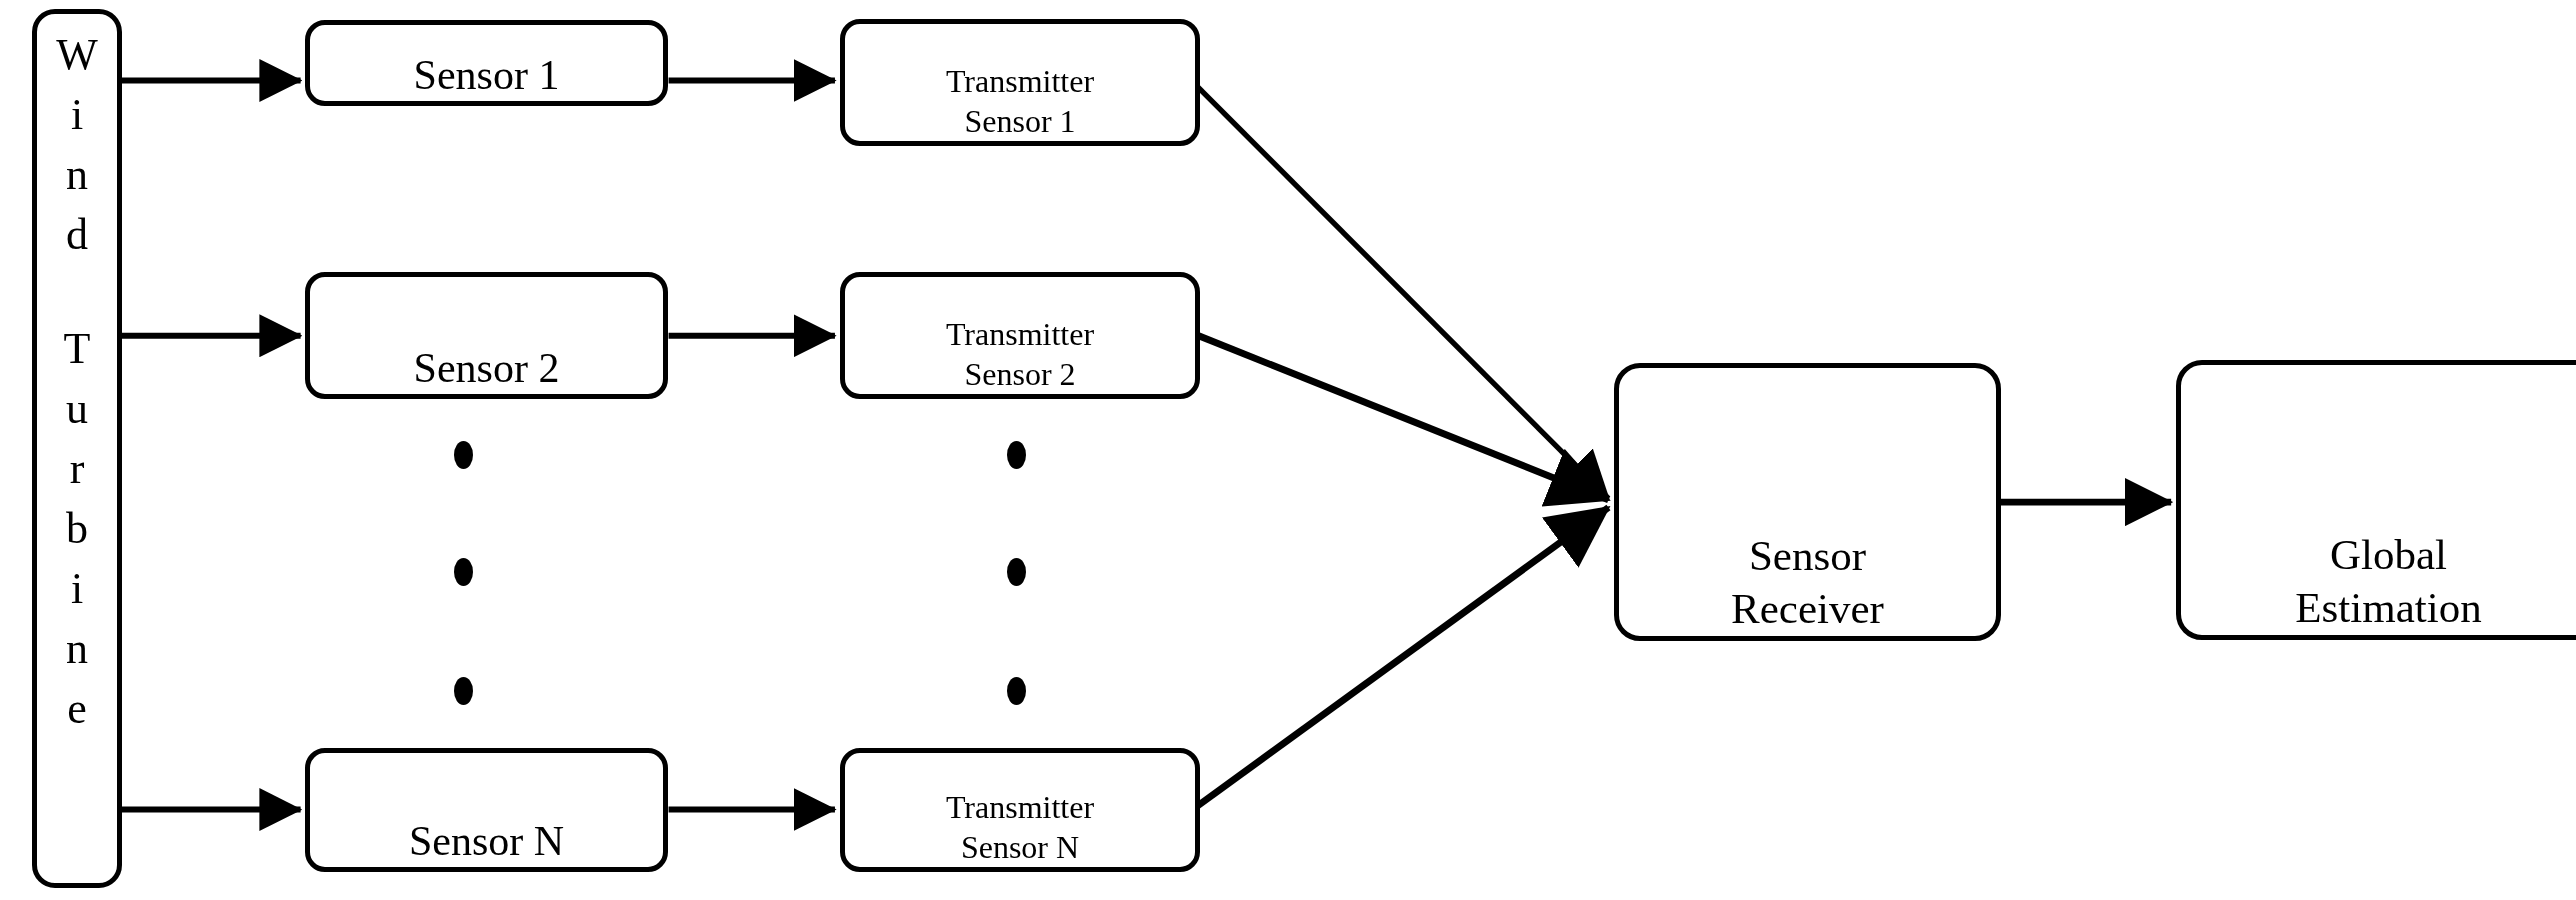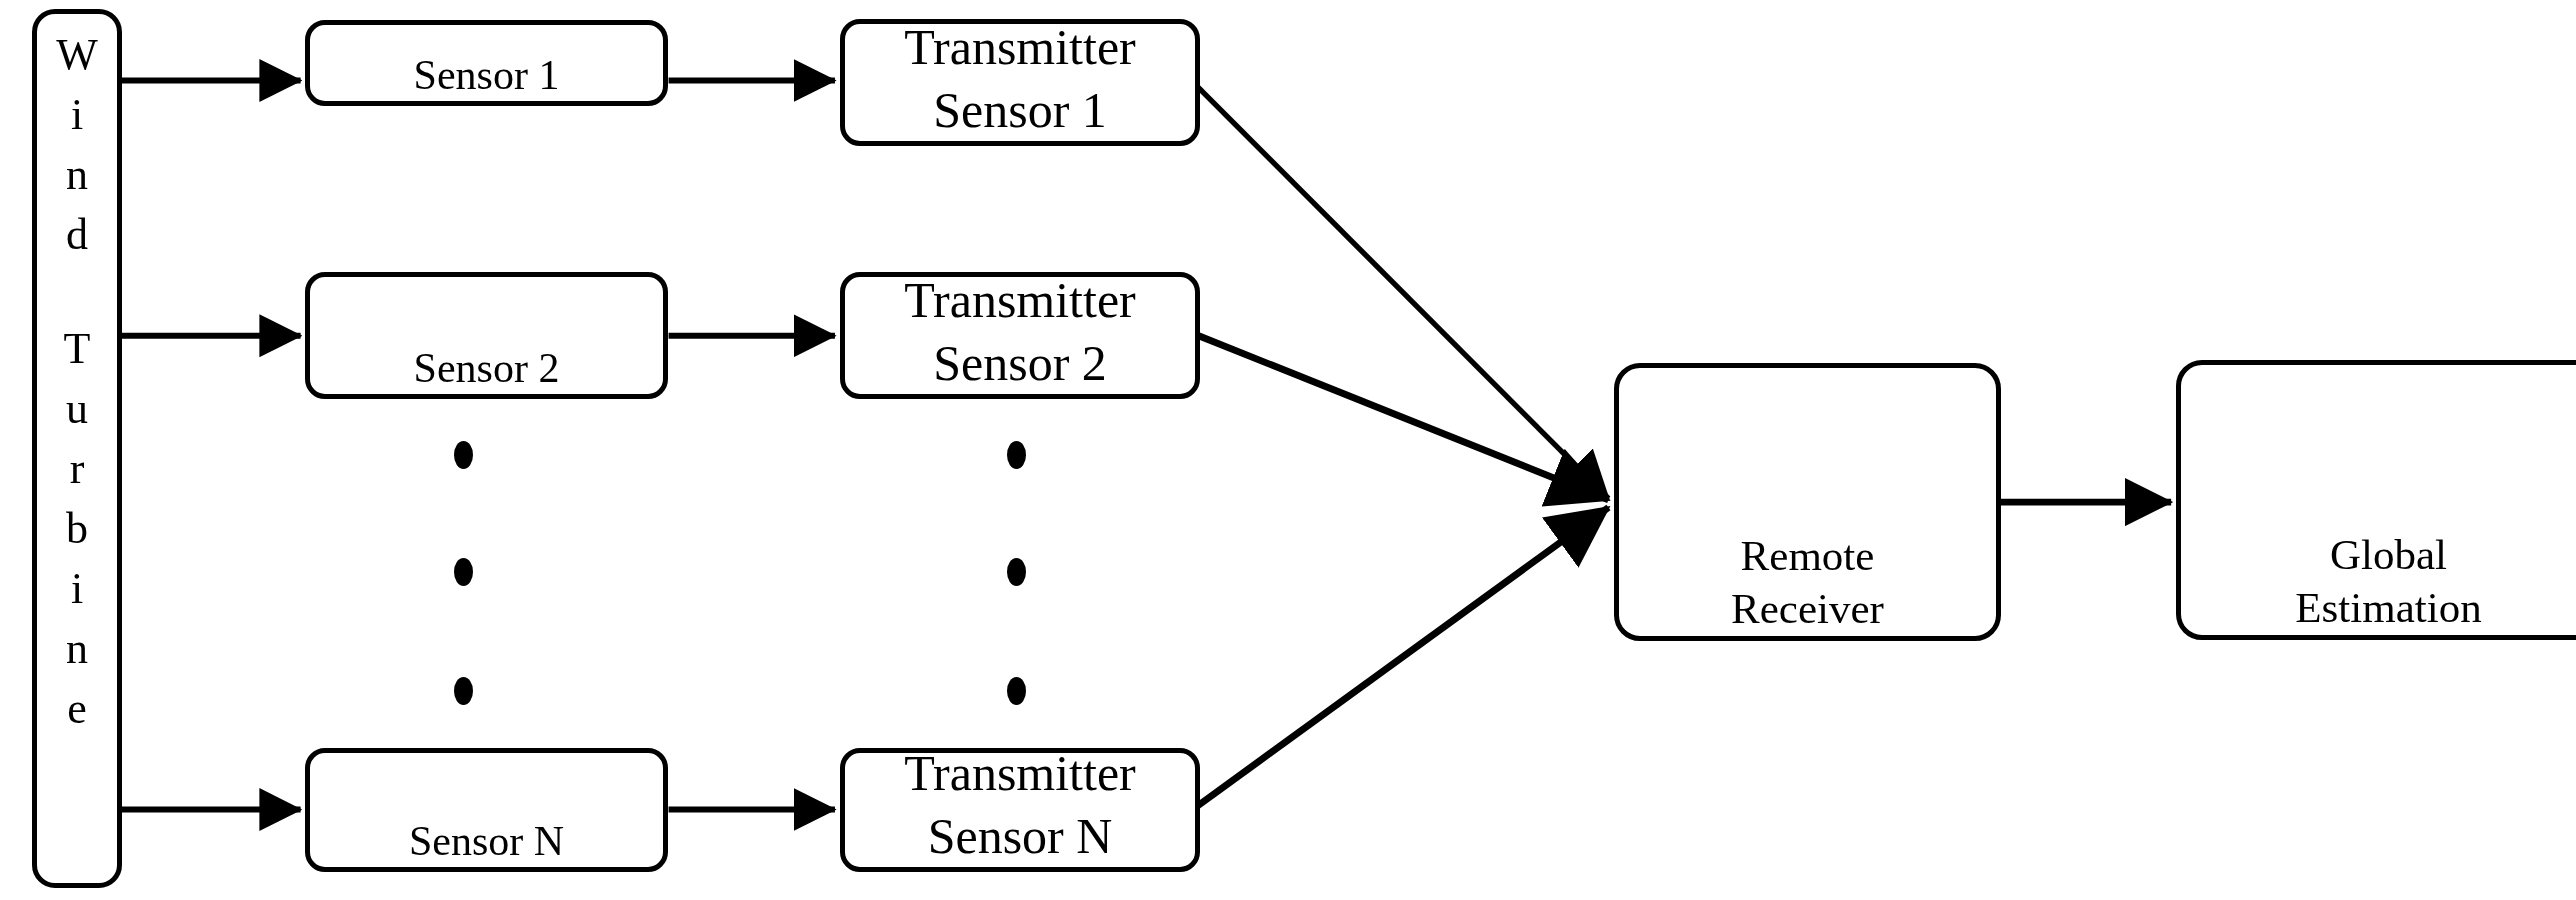--- a/index.html
+++ b/index.html
@@ -70,21 +70,21 @@
     font-size: 42px;
   }
   #sensor-1 { top: 20px;  height: 86px; }
   #sensor-2 { top: 272px; height: 127px; }
   #sensor-n { top: 748px; height: 124px; }
 
   
   .transmitter-node {
     left: 840px;
     width: 360px;
-    font-size: 50px;
+    font-size: 32px;
   }
   #transmitter-1 { top: 19px;  height: 127px; }
   #transmitter-2 { top: 272px; height: 127px; }
   #transmitter-n { top: 748px; height: 124px; }
 
   
   #remote-receiver {
     left: 1614px;
     top: 363px;
     width: 387px;
@@ -194,21 +194,21 @@
 
   <div class="dot" style="left:454px; top:441px;"></div>
   <div class="dot" style="left:454px; top:558px;"></div>
   <div class="dot" style="left:454px; top:677px;"></div>
 
   <div class="dot" style="left:1007px; top:441px;"></div>
   <div class="dot" style="left:1007px; top:558px;"></div>
   <div class="dot" style="left:1007px; top:677px;"></div>
 
   <div class="node" id="remote-receiver">
-    <span class="label">Remote
+    <span class="label">Sensor
 Receiver</span>
   </div>
   <div class="node" id="global-estimation">
     <span class="label">Global
 Estimation</span>
   </div>
 
 </div>
 
 

